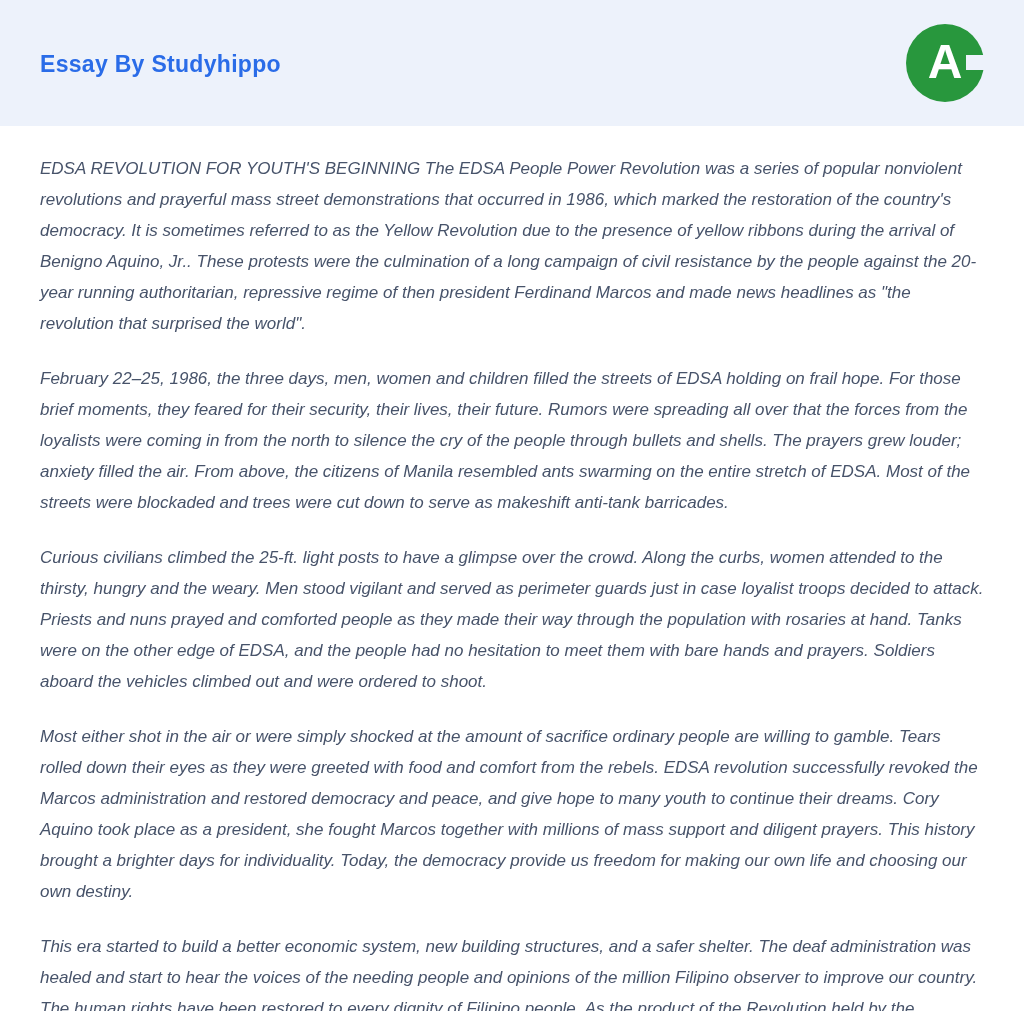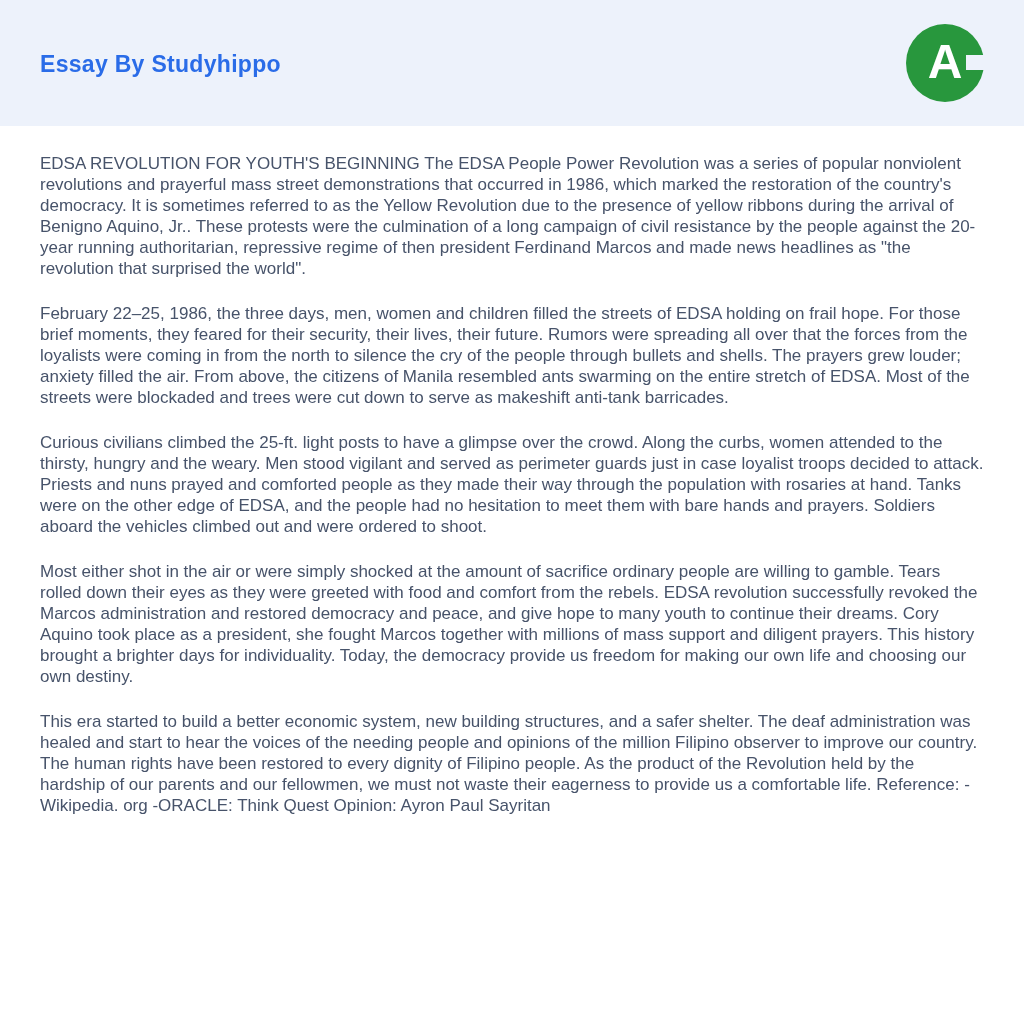--- a/index.html
+++ b/index.html
@@ -77,23 +77,24 @@
   .essay-title {
     margin: 0 0 19px 0;
     font-size: 31px;
     font-weight: 700;
     color: #1f2b3e;
     letter-spacing: 0.2px;
   }
   .paragraph {
     margin: 0 0 24px 0;
     font-size: 17px;
-    line-height: 21px;
+    line-height: 31px;
     color: #47536a;
     text-align: left;
+    font-style: italic;
   }
 </style>
 </head>
 <body>
 
 <header class="page-header">
   <div class="header-left">
     <div class="site-title">Essay By Studyhippo</div>
   </div>
   <div class="logo">

